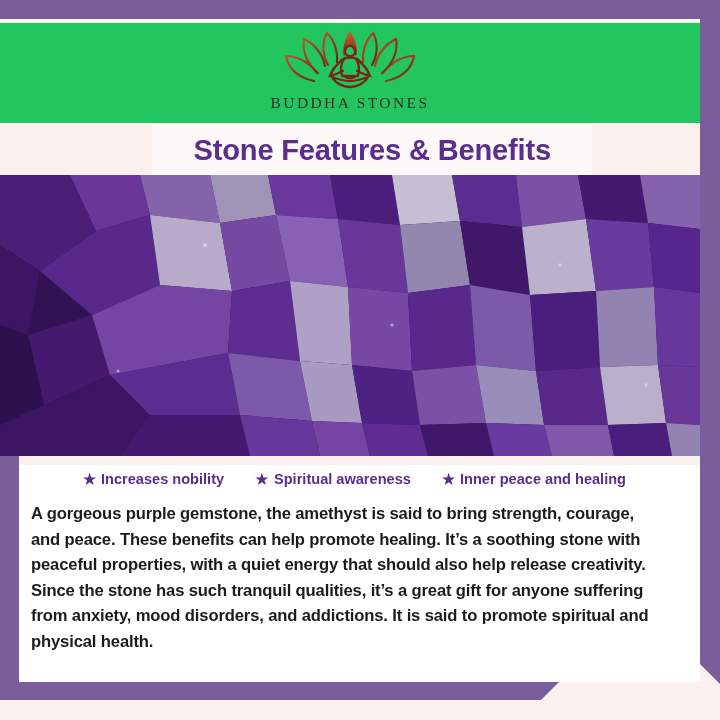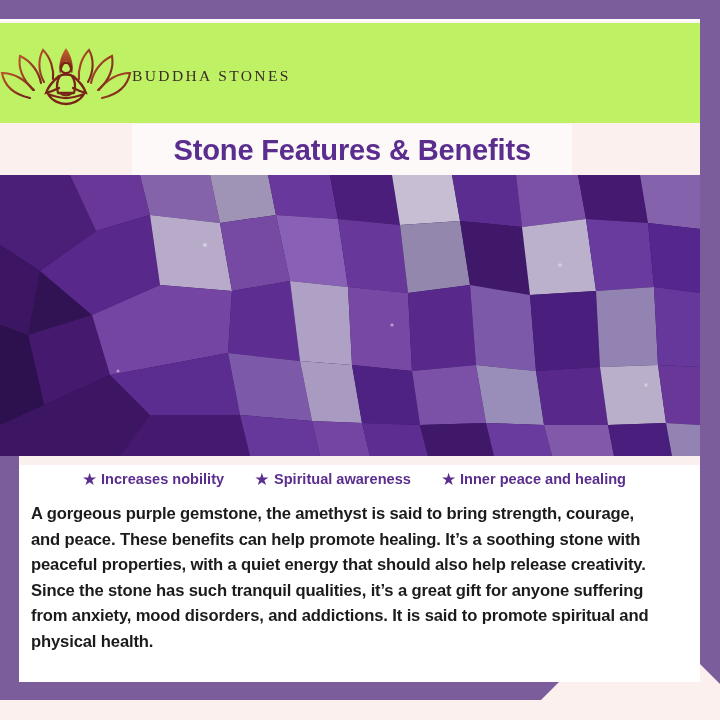--- a/index.html
+++ b/index.html
@@ -53,44 +53,44 @@
     left: 0; top: 19px;
     width: 700px; height: 4px;
     background: linear-gradient(#fffdfc, #fbf3f1);
   }
 
   
   .header {
     position: absolute;
     left: 0; top: 23px;
     width: 700px; height: 100px;
-    background: #bef264;
+    background: #22c55e;
     display: flex;
-    flex-direction: row;
+    flex-direction: column;
     align-items: center;
     justify-content: flex-start;
   }
   .logo-mark {
     width: 132px;
     height: 66px;
     display: block;
   }
   .logo-word {
     margin-top: 5px;
     font-family: "Liberation Serif", serif;
     font-size: 15.5px;
     letter-spacing: 2.4px;
     color: #3b2b28;
     font-weight: 400;
   }
 
   
   .title-band {
     position: absolute;
-    left: 132px; top: 124px;
+    left: 152px; top: 124px;
     width: 440px; height: 52px;
     background: #fdf9f8;
     display: flex;
     align-items: center;
     justify-content: center;
   }
   .title-text {
     font-family: "Liberation Sans Narrow", "Liberation Sans", sans-serif;
     font-weight: bold;
     font-size: 30px;

